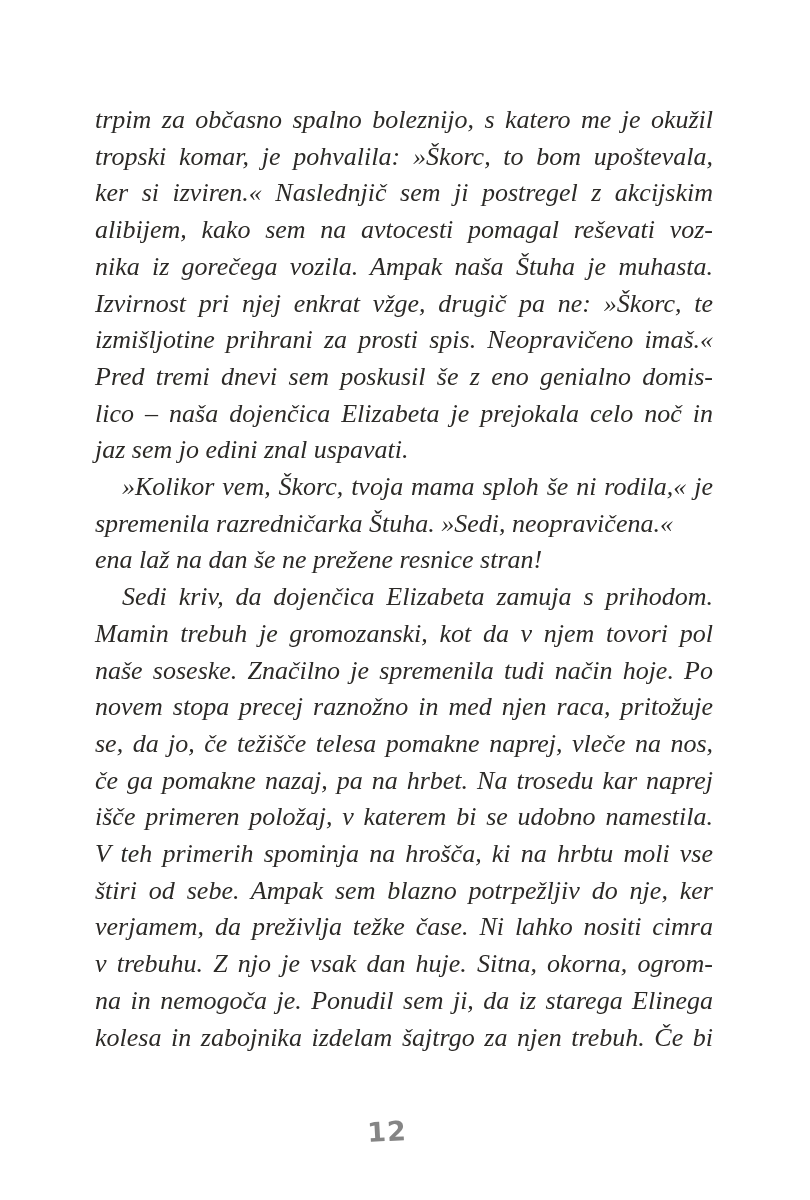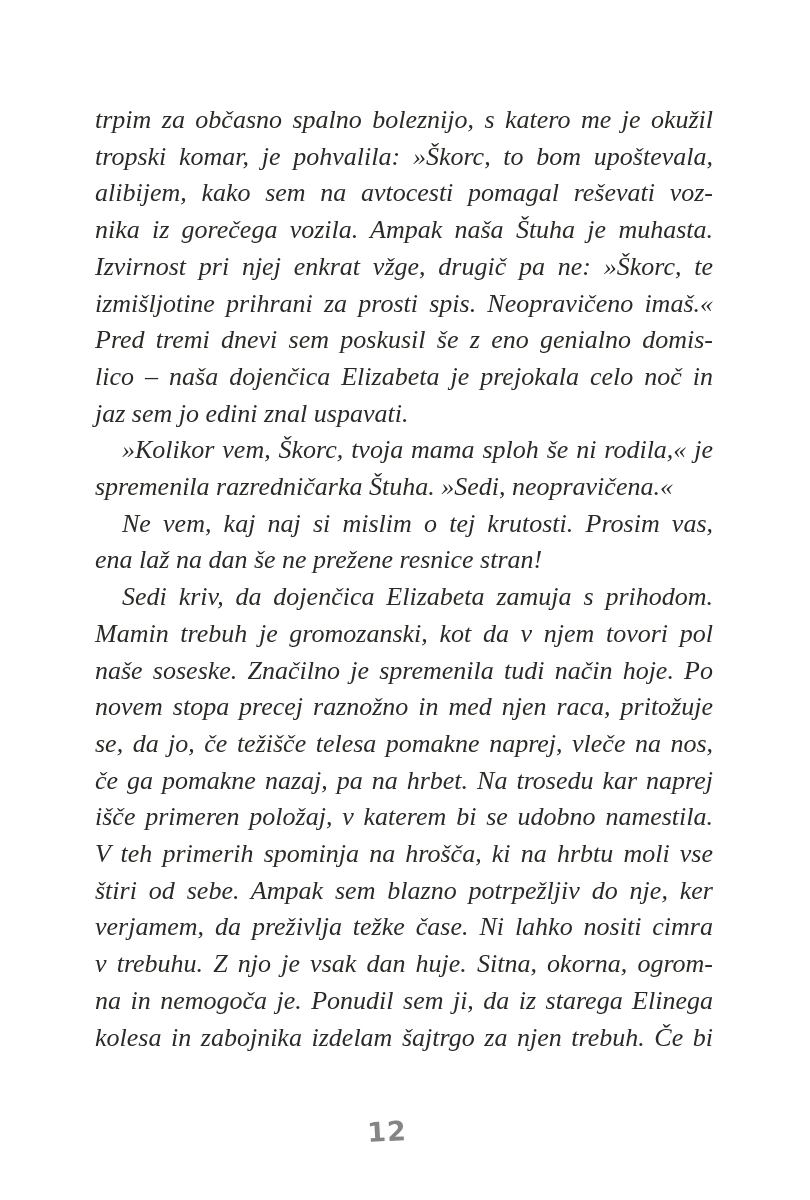--- a/index.html
+++ b/index.html
@@ -56,34 +56,34 @@
   }
 </style>
 </head>
 <body>
 
 <div class="page">
   <div class="text-block" id="text-block">
       <div class="paragraph">
         <div class="line">trpim za občasno spalno boleznijo, s katero me je okužil</div>
         <div class="line">tropski komar, je pohvalila: »Škorc, to bom upoštevala,</div>
+        <div class="line">ker si izviren.« Naslednjič sem ji postregel z akcijskim</div>
         <div class="line">alibijem, kako sem na avtocesti pomagal reševati voz-</div>
         <div class="line">nika iz gorečega vozila. Ampak naša Štuha je muhasta.</div>
         <div class="line">Izvirnost pri njej enkrat vžge, drugič pa ne: »Škorc, te</div>
         <div class="line">izmišljotine prihrani za prosti spis. Neopravičeno imaš.«</div>
         <div class="line">Pred tremi dnevi sem poskusil še z eno genialno domis-</div>
         <div class="line">lico – naša dojenčica Elizabeta je prejokala celo noč in</div>
         <div class="line no-stretch">jaz sem jo edini znal uspavati.</div>
       </div>
       <div class="paragraph">
         <div class="line indent">»Kolikor vem, Škorc, tvoja mama sploh še ni rodila,« je</div>
         <div class="line no-stretch">spremenila razredničarka Štuha. »Sedi, neopravičena.«</div>
       </div>
       <div class="paragraph">
-        <div class="line indent">Ne vem, kaj naj si mislim o tej krutosti. Prosim vas,</div>
         <div class="line no-stretch">ena laž na dan še ne prežene resnice stran!</div>
       </div>
       <div class="paragraph">
         <div class="line indent">Sedi kriv, da dojenčica Elizabeta zamuja s prihodom.</div>
         <div class="line">Mamin trebuh je gromozanski, kot da v njem tovori pol</div>
         <div class="line">naše soseske. Značilno je spremenila tudi način hoje. Po</div>
         <div class="line">novem stopa precej raznožno in med njen raca, pritožuje</div>
         <div class="line">se, da jo, če težišče telesa pomakne naprej, vleče na nos,</div>
         <div class="line">če ga pomakne nazaj, pa na hrbet. Na trosedu kar naprej</div>
         <div class="line">išče primeren položaj, v katerem bi se udobno namestila.</div>

